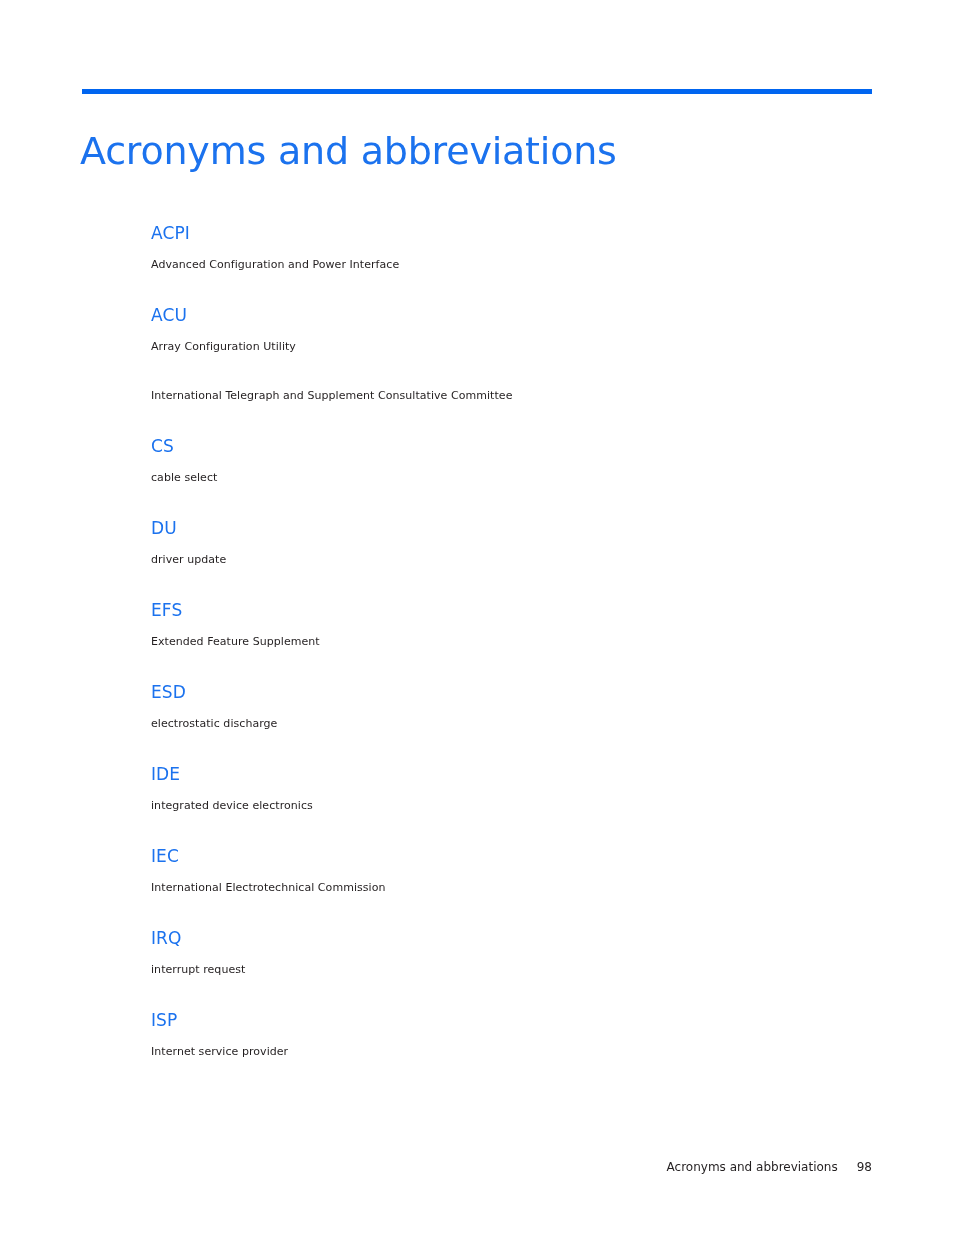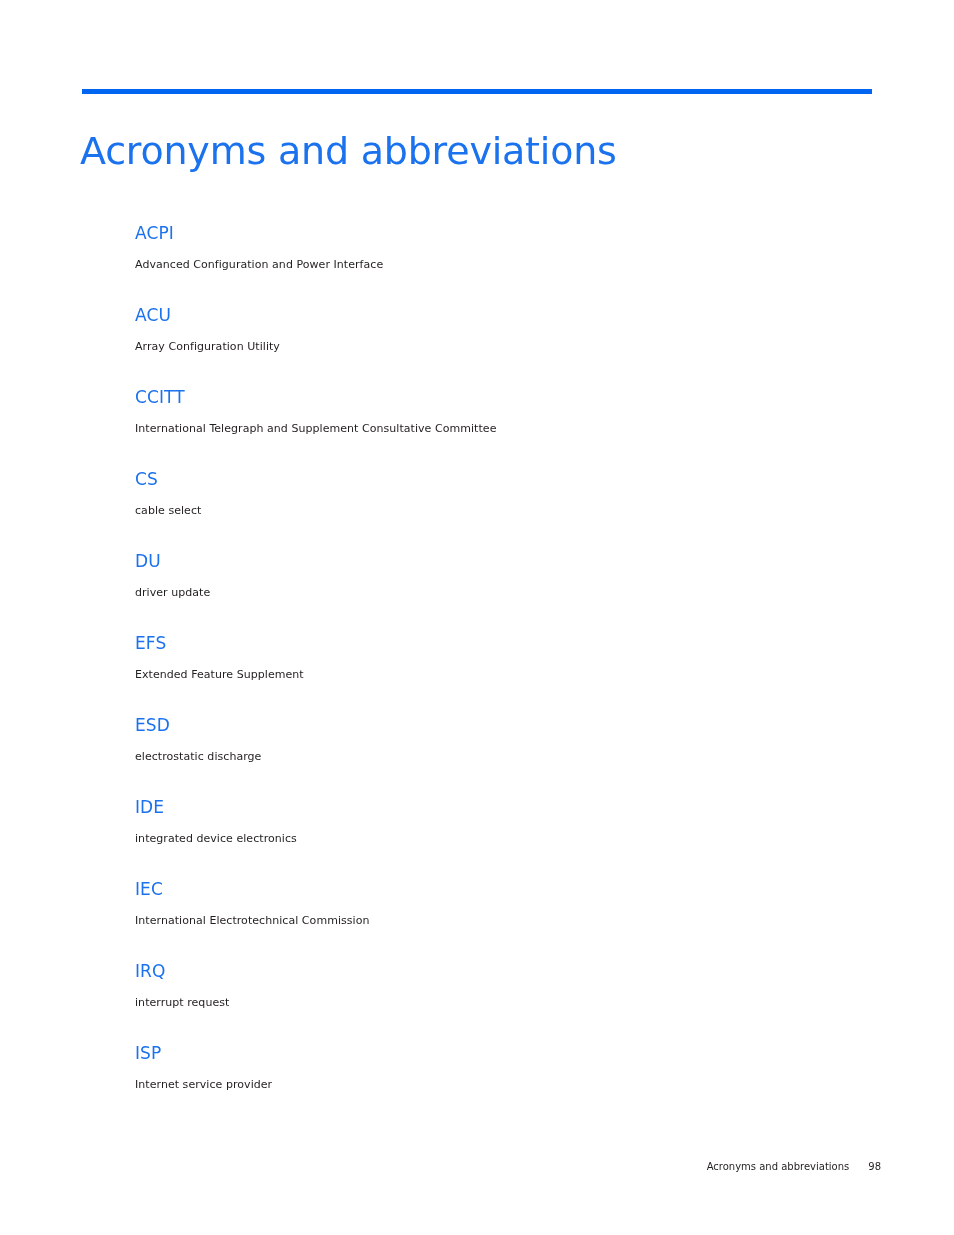--- a/index.html
+++ b/index.html
@@ -42,21 +42,21 @@
     line-height: 52px;
     font-weight: 400;
     color: #1b72ee;
     letter-spacing: -0.2px;
     white-space: nowrap;
   }
 
   
   .glossary {
     position: absolute;
-    left: 135px;
+    left: 151px;
     top: 222px;
     width: 700px;
   }
 
   .entry {
     margin: 0 0 30px 0;
   }
   .entry:last-child {
     margin-bottom: 0;
   }
@@ -75,25 +75,25 @@
     line-height: 19px;
     color: #231f20;
     font-weight: 400;
     letter-spacing: 0.05px;
     margin: 0;
   }
 
   
   .footer {
     position: absolute;
-    left: 9px;
+    left: 0;
     top: 1157px;
     width: 872px;
     text-align: right;
-    font-size: 10px;
+    font-size: 12px;
     line-height: 20px;
     color: #231f20;
     white-space: nowrap;
   }
   .footer .footer-label {
     display: inline;
   }
   .footer .footer-page {
     display: inline-block;
     margin-left: 19px;
@@ -112,21 +112,20 @@
 
   <div class="entry">
         <div class="entry-term">ACPI</div>
         <div class="entry-def">Advanced Configuration and Power Interface</div>
       </div>
       <div class="entry">
         <div class="entry-term">ACU</div>
         <div class="entry-def">Array Configuration Utility</div>
       </div>
       <div class="entry">
-        <div class="entry-term">CCITT</div>
         <div class="entry-def">International Telegraph and Supplement Consultative Committee</div>
       </div>
       <div class="entry">
         <div class="entry-term">CS</div>
         <div class="entry-def">cable select</div>
       </div>
       <div class="entry">
         <div class="entry-term">DU</div>
         <div class="entry-def">driver update</div>
       </div>

